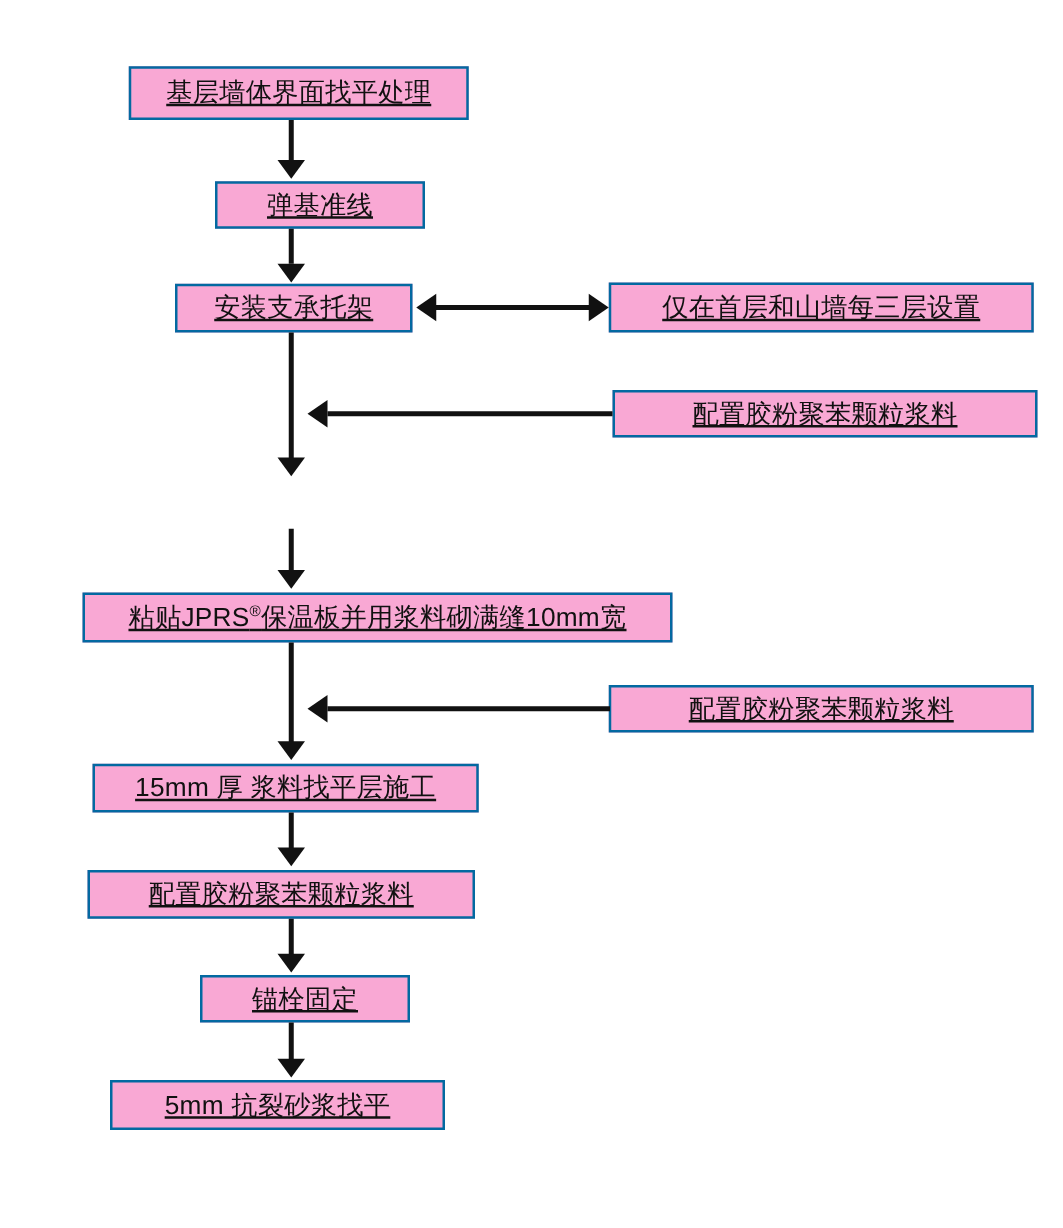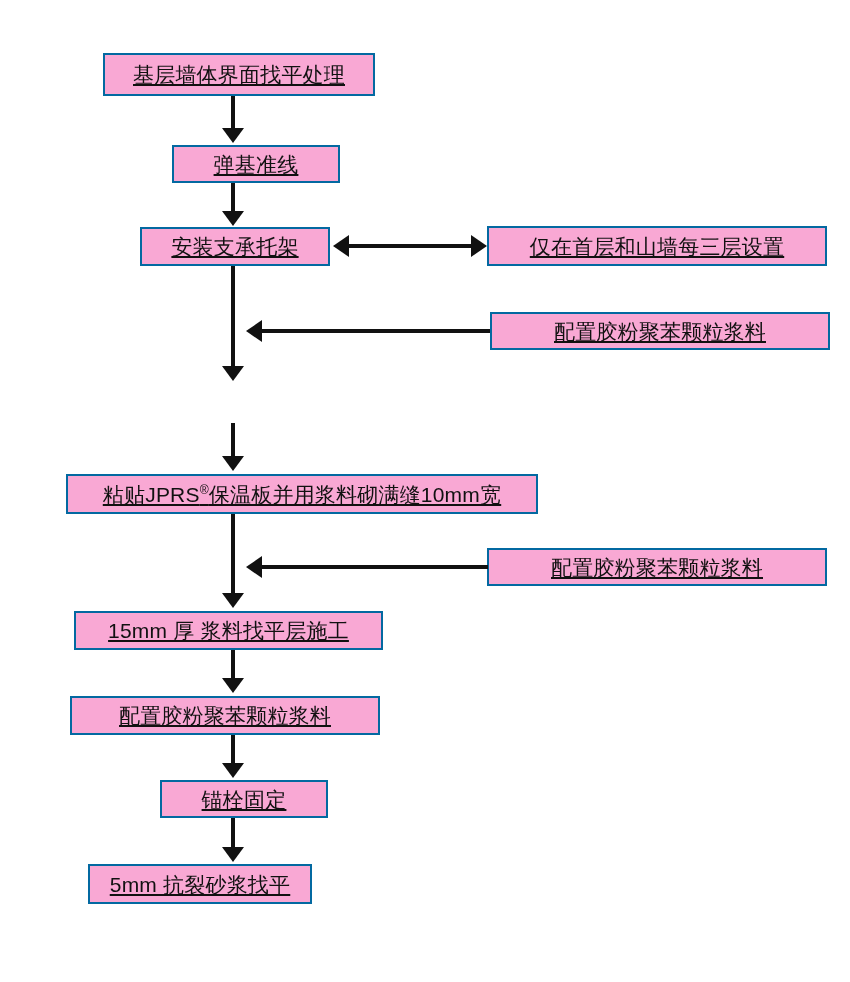--- a/index.html
+++ b/index.html
@@ -119,21 +119,21 @@
   </div>
 
   <div class="node" style="left:70px; top:696px; width:310px; height:39px;">
     <span class="label">配置胶粉聚苯颗粒浆料</span>
   </div>
 
   <div class="node" style="left:140px; top:780px; width:168px; height:38px;margin-left:20px;">
     <span class="label">锚栓固定</span>
   </div>
 
-  <div class="node" style="left:88px; top:864px; width:224px; height:40px;">
+  <div class="node" style="left:88px; top:864px; width:268px; height:40px;">
     <span class="label">5mm 抗裂砂浆找平</span>
   </div>
 
   <div class="vline" style="left:231px; top:96px; height:34px;"></div>
   <div class="arrow-down" style="left:222px; top:128px;"></div>
 
   <div class="vline" style="left:231px; top:183px; height:28px;"></div>
   <div class="arrow-down" style="left:222px; top:211px;"></div>
 
   <div class="hline" style="left:346px; top:244px; width:126px;"></div>

